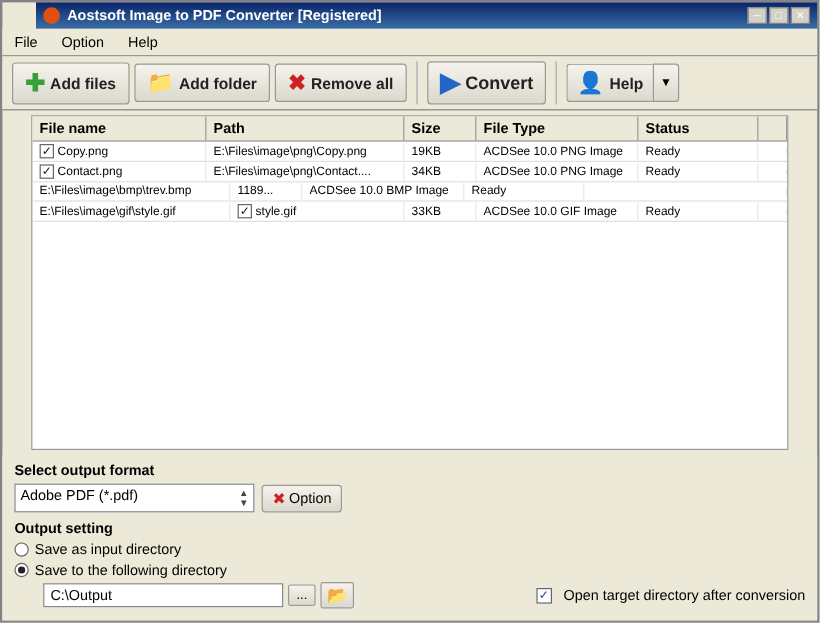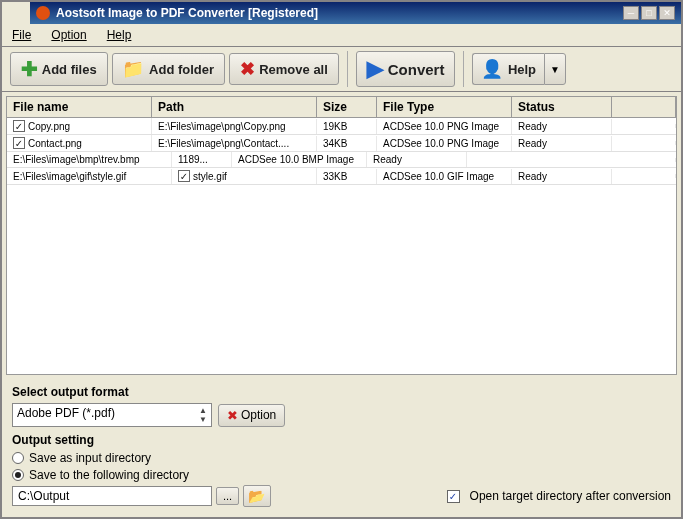--- a/index.html
+++ b/index.html
@@ -54,21 +54,20 @@
       padding: 2px 4px;
       display: flex;
       gap: 8px;
       border-bottom: 1px solid #848284;
       flex-shrink: 0;
     }
     .menu-item {
       padding: 2px 6px;
       cursor: pointer;
       font-size: 12px;
-      text-decoration: underline;
     }
     .toolbar {
       background: #ece9d8;
       padding: 4px 8px;
       display: flex;
       align-items: center;
       gap: 4px;
       border-bottom: 1px solid #848284;
       flex-shrink: 0;
     }
@@ -129,21 +128,21 @@
       background: linear-gradient(to bottom, #f5f3ec, #dbd8cc);
       border: 1px solid #999;
       border-radius: 0 3px 3px 0;
       cursor: pointer;
       font-size: 10px;
     }
 
     .table-area {
       flex: 1;
       background: white;
-      margin: 4px 4px;
+      margin: 4px 24px;
       border: 1px solid #999;
       overflow: hidden;
       display: flex;
       flex-direction: column;
       min-height: 0;
     }
     .table-header {
       display: flex;
       background: #ece9d8;
       border-bottom: 1px solid #999;
@@ -456,21 +455,21 @@
     <div class="section-label">Output setting</div>
     <div class="output-setting">
       <div class="radio-row">
         <div class="radio-circle"></div>
         <span>Save as input directory</span>
       </div>
       <div class="radio-row">
         <div class="radio-circle radio-filled"></div>
         <span>Save to the following directory</span>
       </div>
-      <div style="display:flex;align-items:center;justify-content:space-between;">
+      <div style="display:flex;align-items:center;justify-content:space-between;margin-left:24px;">
         <div class="dir-row">
           <input class="dir-input" type="text" value="C:\Output" style="">
           <button class="small-btn">...</button>
           <div class="folder-btn">
             <span>📂</span>
           </div>
         </div>
         <div class="checkbox-row">
           <div class="check-box-sm checked-blue"></div>
           <span>Open target directory after conversion</span>

